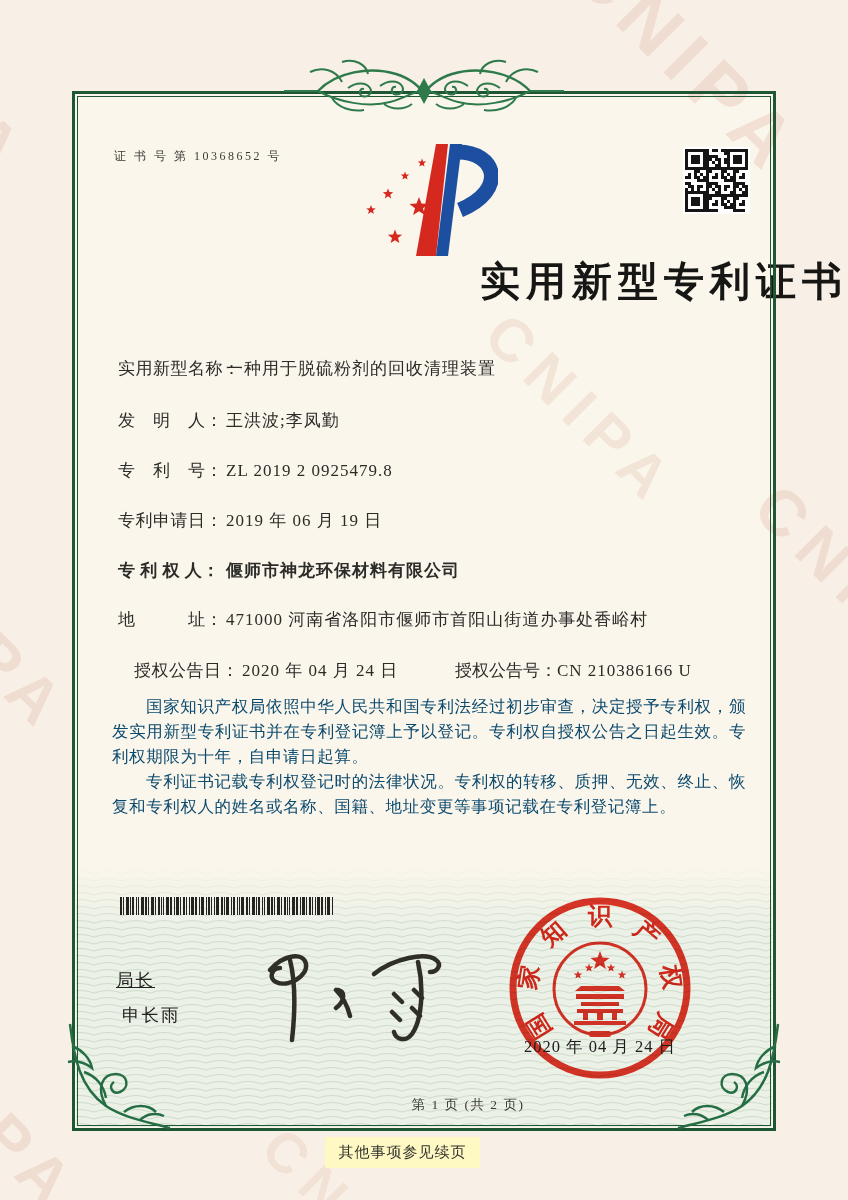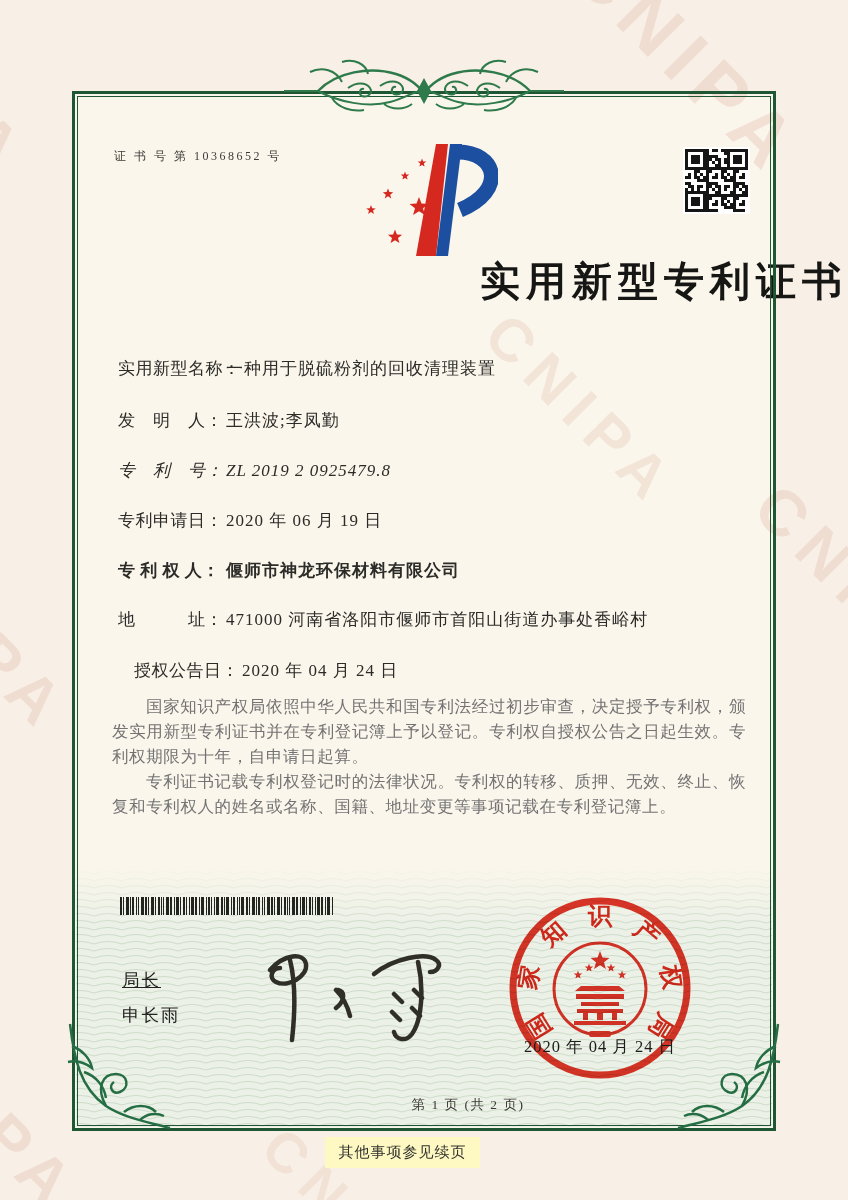--- a/index.html
+++ b/index.html
@@ -14,21 +14,21 @@
   .frame-inner{position:absolute;inset:2px;border:1px solid #1f5634;}
   .abs{position:absolute;}
   .cert-no{left:114px;top:148px;font-size:12px;letter-spacing:2.5px;color:#3a3a36;z-index:3;}
   .title{left:0;top:254px;width:848px;text-align:right;font-size:40px;font-weight:700;
          letter-spacing:6px;color:#161614;z-index:3;}
   .frow{position:absolute;left:118px;font-size:17px;white-space:nowrap;z-index:3;}
   .flabel{display:inline-block;width:108px;letter-spacing:.5px;}
   .fvalue{letter-spacing:1px;}
   .frow2{position:absolute;left:455px;font-size:17px;white-space:nowrap;z-index:3;}
   .paras{left:112px;top:694px;width:634px;z-index:3;font-size:16.5px;line-height:25px;
-         text-align:justify;letter-spacing:.6px;color:#737373;}
+         text-align:justify;letter-spacing:.6px;color:#0c4a6e;}
   .paras p{margin:0;text-indent:34px;}
   .green-panel{left:76px;top:864px;width:696px;height:263px;background:#ecf1e7;z-index:2;overflow:hidden;}
   .panel-fade{position:absolute;left:0;top:0;width:100%;height:60px;
               background:linear-gradient(180deg,#fbf6ec 0%,rgba(251,246,236,0) 100%);}
   .signer{font-size:17.5px;color:#222220;z-index:4;letter-spacing:2px;}
   .seal-date{left:510px;top:1036px;width:180px;text-align:center;font-size:16.5px;
              letter-spacing:1px;color:#1c1c1a;z-index:7;}
   .page-num{left:0;top:1096px;width:848px;text-align:center;font-size:13.5px;
             letter-spacing:1.5px;color:#3b3b36;z-index:4;padding-left:44px;}
   .note-box{left:325px;top:1137px;width:155px;height:31px;background:#fef9c3;z-index:3;
@@ -396,34 +396,37 @@
   </svg>
 
   <div class="abs title">实用新型专利证书</div>
 
   <div class="frow" style="top:357px;">
     <span class="flabel">实用新型名称：</span><span class="fvalue">一种用于脱硫粉剂的回收清理装置</span>
   </div>
   <div class="frow" style="top:409px;">
     <span class="flabel">发　明　人：</span><span class="fvalue">王洪波;李凤勤</span>
   </div>
-  <div class="frow" style="top:459px;font-style:italic;">
+  <div class="frow" style="top:459px;">
     <span class="flabel">专　利　号：</span><span class="fvalue">ZL 2019 2 0925479.8</span>
   </div>
   <div class="frow" style="top:509px;">
-    <span class="flabel">专利申请日：</span><span class="fvalue">2020 年 06 月 19 日</span>
+    <span class="flabel">专利申请日：</span><span class="fvalue">2019 年 06 月 19 日</span>
   </div>
   <div class="frow" style="top:559px;font-weight:bold;">
     <span class="flabel">专 利 权 人：</span><span class="fvalue">偃师市神龙环保材料有限公司</span>
   </div>
   <div class="frow" style="top:608px;">
     <span class="flabel">地　　　址：</span><span class="fvalue">471000 河南省洛阳市偃师市首阳山街道办事处香峪村</span>
   </div>
   <div class="frow" style="top:659px;margin-left:16px;">
     <span class="flabel">授权公告日：</span><span class="fvalue">2020 年 04 月 24 日</span>
+  </div>
+  <div class="frow2" style="top:659px;">
+    <span>授权公告号：</span><span class="fvalue">CN 210386166 U</span>
   </div>
 
   <div class="abs paras">
     <p>国家知识产权局依照中华人民共和国专利法经过初步审查，决定授予专利权，颁发实用新型专利证书并在专利登记簿上予以登记。专利权自授权公告之日起生效。专利权期限为十年，自申请日起算。</p>
     <p>专利证书记载专利权登记时的法律状况。专利权的转移、质押、无效、终止、恢复和专利权人的姓名或名称、国籍、地址变更等事项记载在专利登记簿上。</p>
   </div>
 
   <svg class="abs z4" style="left:120px;top:897px;" width="218" height="18" viewBox="0 0 218 18">
     <g id="bars" fill="#23231f">
         <rect x="0" y="0" width="2" height="18"></rect>
@@ -490,21 +493,21 @@
         <rect x="192" y="0" width="1" height="18"></rect>
         <rect x="195" y="0" width="1" height="18"></rect>
         <rect x="197" y="0" width="3" height="18"></rect>
         <rect x="201" y="0" width="2" height="18"></rect>
         <rect x="205" y="0" width="1" height="18"></rect>
         <rect x="207" y="0" width="3" height="18"></rect>
         <rect x="212" y="0" width="1" height="18"></rect>
       </g>
   </svg>
 
-  <div class="abs signer" style="left:122px;top:968px;text-decoration:underline;">局长</div>
+  <div class="abs signer" style="left:116px;top:968px;text-decoration:underline;">局长</div>
   <div class="abs signer" style="left:122px;top:1003px;">申长雨</div>
 
   <svg class="abs z4" style="left:248px;top:928px;" width="210" height="120" viewBox="0 0 210 120">
     <g fill="none" stroke="#2f2f27" stroke-width="4.5" stroke-linecap="round">
       <path d="M42 32 C46 48 48 76 44 112"></path>
       <path d="M22 42 C36 26 56 24 58 36 C60 48 40 60 28 54 C20 50 24 40 32 40"></path>
       <path d="M90 62 C98 64 96 74 88 80 M88 62 C96 70 100 80 102 88"></path>
       <path d="M126 46 C146 30 178 24 188 32 C194 36 190 44 182 44"></path>
       <path d="M170 34 C176 60 174 92 164 106 C158 114 148 112 146 104"></path>
       <path d="M146 66 L154 74 M166 62 L174 70 M144 84 L152 92 M164 80 L172 88"></path>

